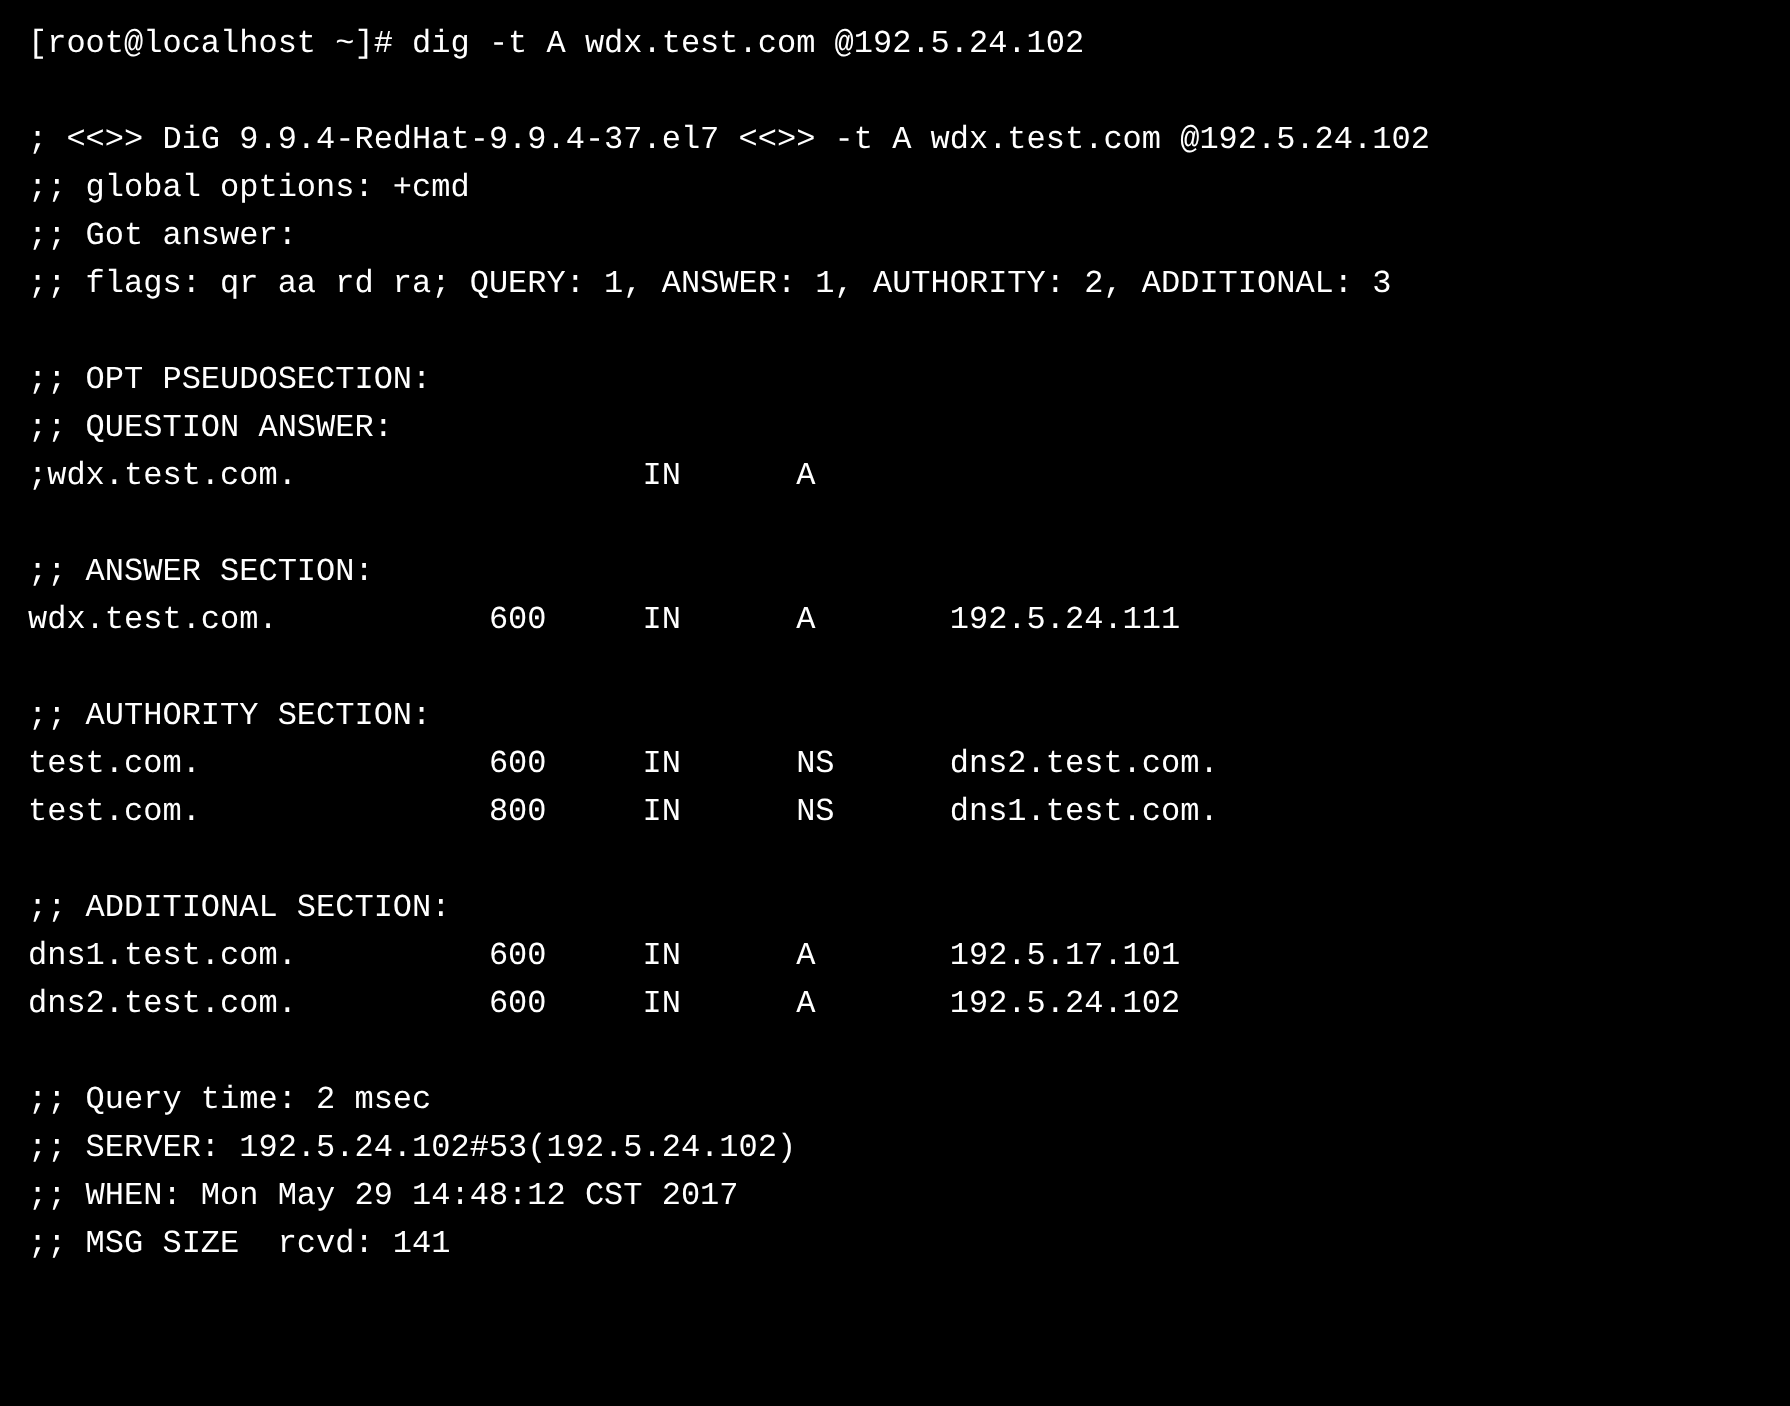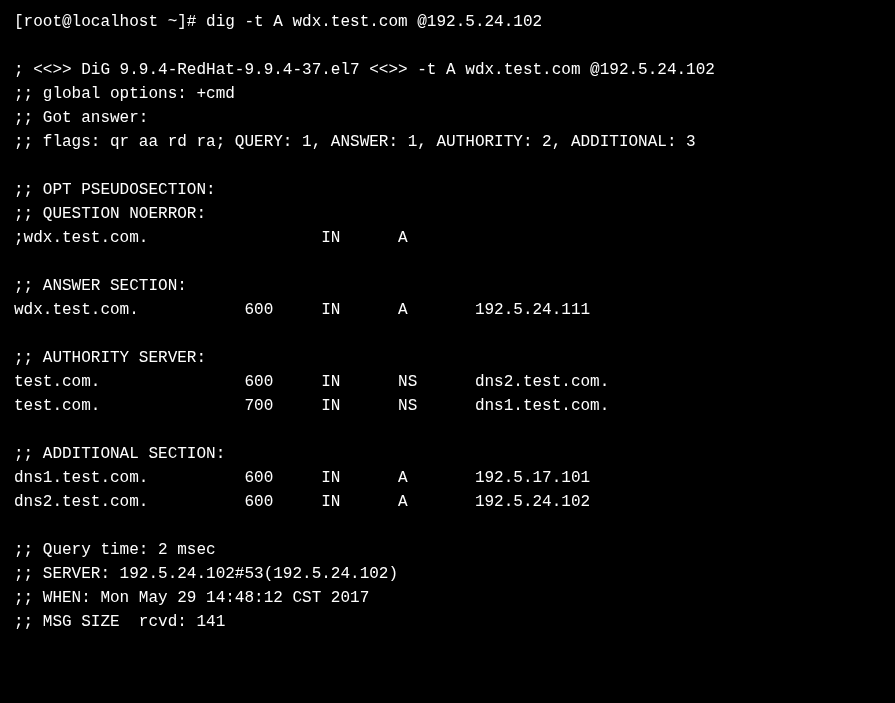--- a/index.html
+++ b/index.html
@@ -43,29 +43,29 @@
 <div class="terminal">
   <div id="terminal-content">
       <span class="line">[root@localhost ~]# dig -t A wdx.test.com @192.5.24.102</span>
       <span class="line-empty"></span>
       <span class="line">; &lt;&lt;&gt;&gt; DiG 9.9.4-RedHat-9.9.4-37.el7 &lt;&lt;&gt;&gt; -t A wdx.test.com @192.5.24.102</span>
       <span class="line">;; global options: +cmd</span>
       <span class="line">;; Got answer:</span>
       <span class="line">;; flags: qr aa rd ra; QUERY: 1, ANSWER: 1, AUTHORITY: 2, ADDITIONAL: 3</span>
       <span class="line-empty"></span>
       <span class="line">;; OPT PSEUDOSECTION:</span>
-      <span class="line">;; QUESTION NOERROR:</span>
+      <span class="line">;; QUESTION ANSWER:</span>
       <span class="line">;wdx.test.com.                  IN      A</span>
       <span class="line-empty"></span>
       <span class="line">;; ANSWER SECTION:</span>
       <span class="line">wdx.test.com.           600     IN      A       192.5.24.111</span>
       <span class="line-empty"></span>
-      <span class="line">;; AUTHORITY SERVER:</span>
+      <span class="line">;; AUTHORITY SECTION:</span>
       <span class="line">test.com.               600     IN      NS      dns2.test.com.</span>
-      <span class="line">test.com.               700     IN      NS      dns1.test.com.</span>
+      <span class="line">test.com.               800     IN      NS      dns1.test.com.</span>
       <span class="line-empty"></span>
       <span class="line">;; ADDITIONAL SECTION:</span>
       <span class="line">dns1.test.com.          600     IN      A       192.5.17.101</span>
       <span class="line">dns2.test.com.          600     IN      A       192.5.24.102</span>
       <span class="line-empty"></span>
       <span class="line">;; Query time: 2 msec</span>
       <span class="line">;; SERVER: 192.5.24.102#53(192.5.24.102)</span>
       <span class="line">;; WHEN: Mon May 29 14:48:12 CST 2017</span>
       <span class="line">;; MSG SIZE  rcvd: 141</span>
     </div>

